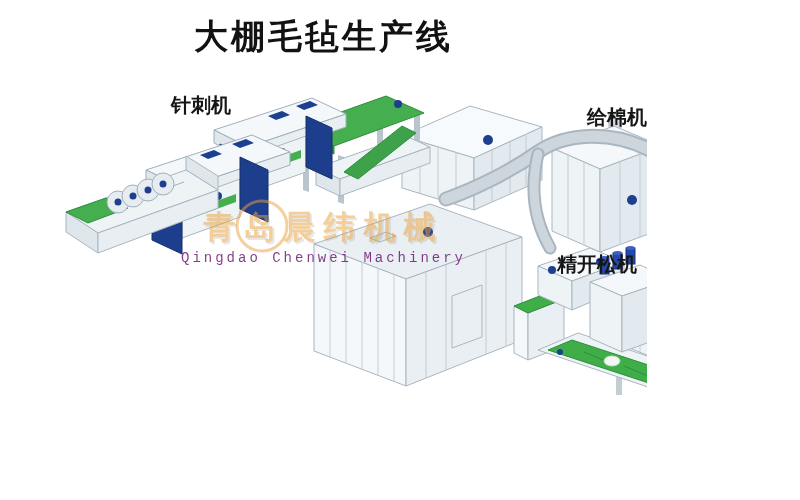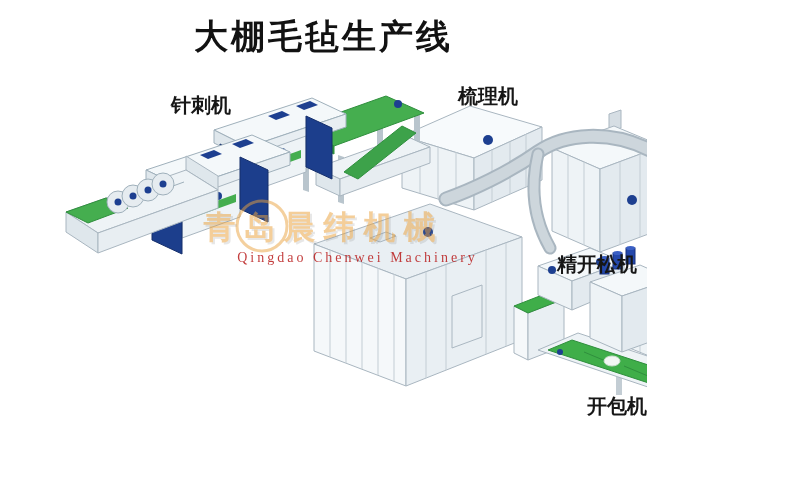--- a/index.html
+++ b/index.html
@@ -1,26 +1,26 @@
 <!DOCTYPE html>
 <html><head>
 <meta charset="utf-8">
 <style>
   html,body{margin:0;padding:0;background:#fff;}
   .stage{position:relative;width:647px;height:500px;background:#ffffff;overflow:hidden;
-         font-family:Liberation Serif, serif;}
+         font-family:Liberation Mono, monospace;}
   .stage svg{position:absolute;left:0;top:0;}
   .title{position:absolute;top:14px;left:50%;transform:translateX(-50%);
          font-size:34px;font-weight:700;color:#121212;letter-spacing:3px;white-space:nowrap;}
   .mlabel{position:absolute;transform:translateX(-50%);font-size:20px;font-weight:600;
           color:#161616;white-space:nowrap;}
   .wm{position:absolute;left:50%;transform:translateX(-50%);text-align:center;pointer-events:none;}
   .wm-cn{top:206px;font-size:32px;font-weight:700;color:#eaa23e;opacity:.52;letter-spacing:8px;
          white-space:nowrap;text-shadow:2px 2px 0 rgba(120,120,120,.35);}
-  .wm-en{top:250px;font-size:14px;color:#b91c1c;opacity:.85;letter-spacing:3px;white-space:nowrap;margin-left:34px;}
+  .wm-en{top:250px;font-size:14px;color:#701a75;opacity:.85;letter-spacing:3px;white-space:nowrap;}
 </style>
 </head>
 <body>
 
 <div class="stage">
 
   <svg width="800" height="500" viewBox="0 0 800 500">
 
     <g stroke-width="1">
       <polygon points="402,136 470,106 542,127 474,158" fill="#f7fafc" stroke="#a9b6c0"></polygon>
@@ -176,20 +176,19 @@
       <ellipse cx="617.5" cy="253" rx="4.5" ry="2" fill="#3a5fc4"></ellipse>
       <ellipse cx="630.5" cy="248" rx="4.5" ry="2" fill="#3a5fc4"></ellipse>
     </g>
 
     <circle cx="262" cy="226" r="25" fill="none" stroke="#eaa23e" stroke-width="3" opacity="0.5"></circle>
   </svg>
 
   <div class="title">大棚毛毡生产线</div>
 
   <div class="mlabel" style="left:201px;top:92px">针刺机</div>
-  <div class="mlabel" style="left:488px;top:83px">梳理机</div>
+  <div class="mlabel" style="left:617px;top:104px">给棉机</div>
   <div class="mlabel" style="left:597px;top:251px">精开松机</div>
-  <div class="mlabel" style="left:617px;top:393px">开包机</div>
 
   <div class="wm wm-cn">青岛晨纬机械</div>
   <div class="wm wm-en">Qingdao Chenwei Machinery</div>
 
 </div>
 
 </body></html>

